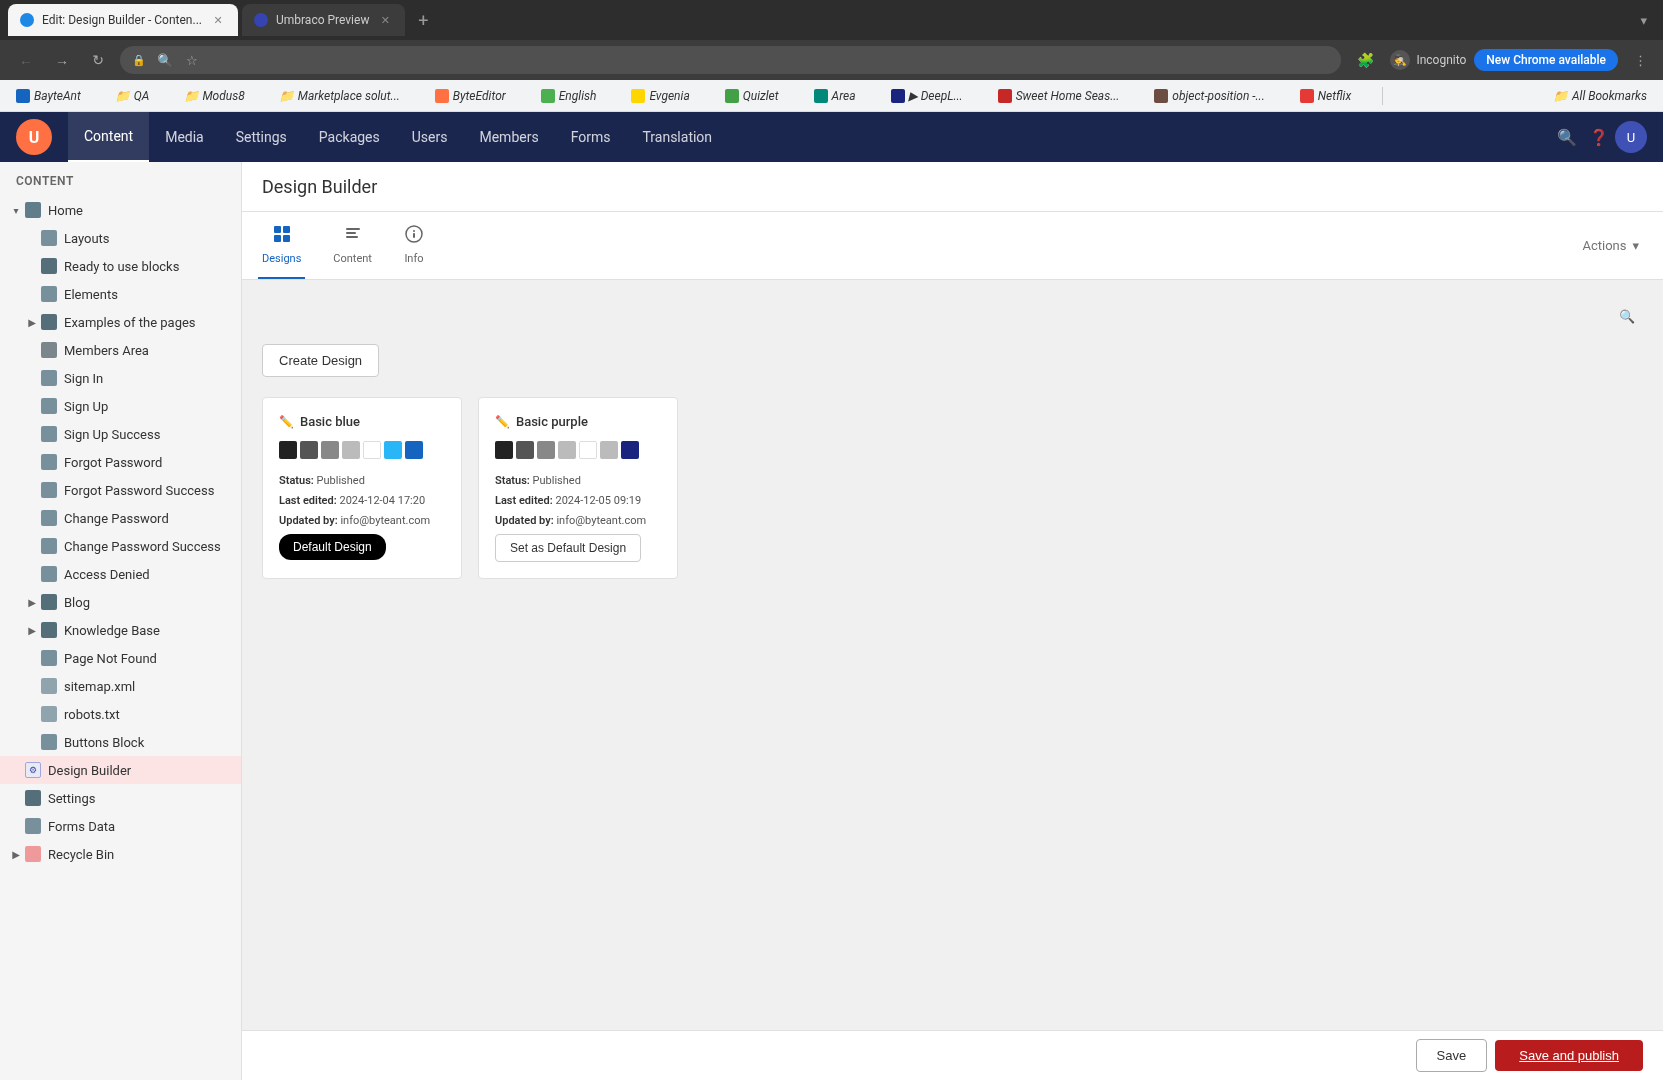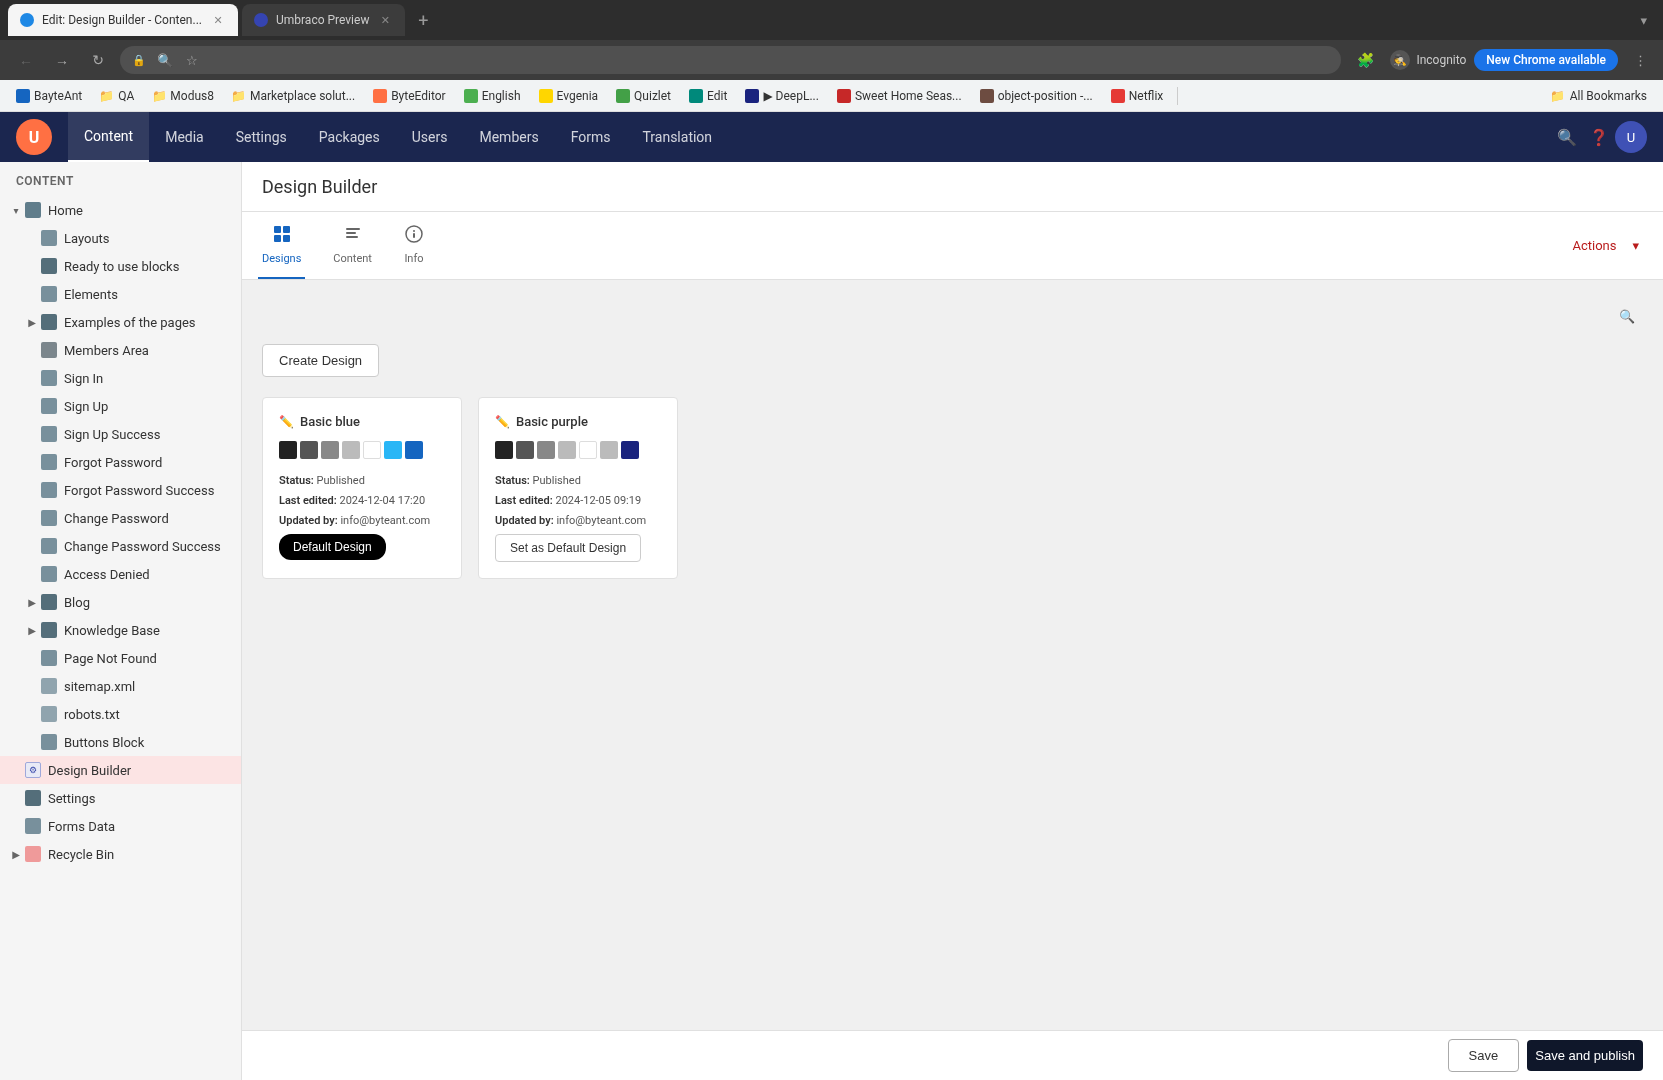--- a/index.html
+++ b/index.html
@@ -22,21 +22,21 @@
     .address-bar { flex: 1; background: #505050; border-radius: 20px; height: 28px; display: flex; align-items: center; padding: 0 12px; gap: 8px; color: #ddd; font-size: 12px; }
     .address-lock { color: #aaa; font-size: 11px; }
     .address-text { flex: 1; color: #e0e0e0; }
     .address-actions { display: flex; gap: 4px; align-items: center; }
     .addr-icon { color: #aaa; font-size: 13px; cursor: pointer; padding: 2px 4px; }
     .new-chrome-btn { background: #1a73e8; color: white; border-radius: 20px; padding: 4px 12px; font-size: 12px; font-weight: 500; cursor: pointer; white-space: nowrap; }
     .incognito-area { display: flex; align-items: center; gap: 6px; color: #ccc; font-size: 12px; }
     .incognito-icon { width: 20px; height: 20px; background: #555; border-radius: 50%; display: flex; align-items: center; justify-content: center; font-size: 11px; }
 
     
-    .bookmarks-bar { background: #f1f3f4; height: 32px; display: flex; align-items: center; padding: 0 8px; gap: 2px; border-bottom: 1px solid #ddd; overflow: hidden; }
+    .bookmarks-bar { background: #f1f3f4; height: 32px; display: flex; align-items: center; padding: 0 8px; gap: 19px; border-bottom: 1px solid #ddd; overflow: hidden; font-style: italic; }
     .bookmark-item { display: flex; align-items: center; gap: 4px; padding: 4px 8px; border-radius: 4px; cursor: pointer; font-size: 12px; color: #333; white-space: nowrap; }
     .bookmark-favicon { width: 14px; height: 14px; border-radius: 2px; flex-shrink: 0; }
     .bookmark-folder { width: 14px; height: 14px; display: flex; align-items: center; justify-content: center; font-size: 12px; }
     .bookmarks-separator { width: 1px; height: 18px; background: #ccc; margin: 0 4px; }
     .bookmarks-all { display: flex; align-items: center; gap: 4px; margin-left: auto; padding: 4px 8px; border-radius: 4px; cursor: pointer; font-size: 12px; color: #333; }
 
     
     .app { display: flex; flex-direction: column; height: calc(1080px - 112px); background: #fff; }
 
     
@@ -71,21 +71,21 @@
     .content-header { background: #fff; border-bottom: 1px solid #e0e0e0; display: flex; align-items: center; padding: 0 20px; height: 50px; }
     .content-title { font-size: 18px; font-weight: 400; color: #333; flex: 1; }
 
     
     .tabs-row { background: #fff; border-bottom: 1px solid #e0e0e0; display: flex; align-items: center; padding: 0 16px; gap: 24px; }
     .tab-item { padding: 12px 4px; cursor: pointer; color: #666; font-size: 13px; border-bottom: 2px solid transparent; display: flex; flex-direction: column; align-items: center; gap: 2px; }
     .tab-item.active { color: #1565c0; border-bottom-color: #1565c0; }
     .tab-icon { font-size: 18px; margin-bottom: 2px; }
     .tab-label { font-size: 11px; }
     .tabs-spacer { flex: 1; }
-    .actions-btn { display: flex; align-items: center; gap: 16px; color: #b91c1c; font-size: 13px; cursor: pointer; padding: 4px 8px; border-radius: 4px; }
+    .actions-btn { display: flex; align-items: center; gap: 6px; color: #737373; font-size: 13px; cursor: pointer; padding: 4px 8px; border-radius: 4px; }
 
     
     .main-content { flex: 1; overflow-y: auto; padding: 20px; background: #f0f0f0; }
 
     
     .create-design-btn { background: #fff; border: 1px solid #ccc; border-radius: 4px; padding: 8px 16px; font-size: 13px; color: #333; cursor: pointer; margin-bottom: 20px; }
 
     
     .design-cards { display: flex; gap: 16px; flex-wrap: wrap; }
     .design-card { background: #fff; border: 1px solid #e0e0e0; border-radius: 4px; padding: 16px; width: 200px; }
@@ -94,21 +94,21 @@
     .color-swatches { display: flex; gap: 3px; margin-bottom: 12px; flex-wrap: wrap; }
     .color-swatch { width: 18px; height: 18px; border-radius: 2px; }
     .design-meta { font-size: 11px; color: #555; line-height: 1.8; margin-bottom: 4px; }
     .design-meta strong { font-weight: 600; color: #333; }
     .default-btn { background: #000000; color: #fff; border: none; border-radius: 12px; padding: 6px 14px; font-size: 12px; cursor: pointer; }
     .set-default-btn { background: #fff; border: 1px solid #ccc; border-radius: 4px; padding: 6px 14px; font-size: 12px; color: #333; cursor: pointer; }
 
     
     .bottom-bar { background: #fff; border-top: 1px solid #e0e0e0; height: 50px; display: flex; align-items: center; justify-content: flex-end; padding: 0 20px; gap: 8px; }
     .save-btn { background: #fff; border: 1px solid #aaa; border-radius: 4px; padding: 8px 20px; font-size: 13px; color: #333; cursor: pointer; }
-    .save-publish-btn { background: #0f172a; color: #fff; border: none; border-radius: 4px; padding: 8px 8px; font-size: 13px; cursor: pointer; }
+    .save-publish-btn { background: #b91c1c; color: #fff; border: none; border-radius: 4px; padding: 8px 24px; font-size: 13px; cursor: pointer; text-decoration: underline; }
 
     
     .content-search { width: 32px; height: 32px; display: flex; align-items: center; justify-content: center; color: #666; cursor: pointer; border-radius: 4px; }
 
     
     .icon-home { background: #607d8b; }
   </style>
 </head>
 <body>
 
@@ -175,21 +175,21 @@
   <div class="bookmark-item">
     <div class="bookmark-favicon" style="background:#ffd600;"></div>
     <span>Evgenia</span>
   </div>
   <div class="bookmark-item">
     <div class="bookmark-favicon" style="background:#43a047;"></div>
     <span>Quizlet</span>
   </div>
   <div class="bookmark-item">
     <div class="bookmark-favicon" style="background:#00897b;"></div>
-    <span>Edit</span>
+    <span>Area</span>
   </div>
   <div class="bookmark-item">
     <div class="bookmark-favicon" style="background:#1a237e;"></div>
     <span>▶ DeepL...</span>
   </div>
   <div class="bookmark-item">
     <div class="bookmark-favicon" style="background:#c62828;"></div>
     <span>Sweet Home Seas...</span>
   </div>
   <div class="bookmark-item">

